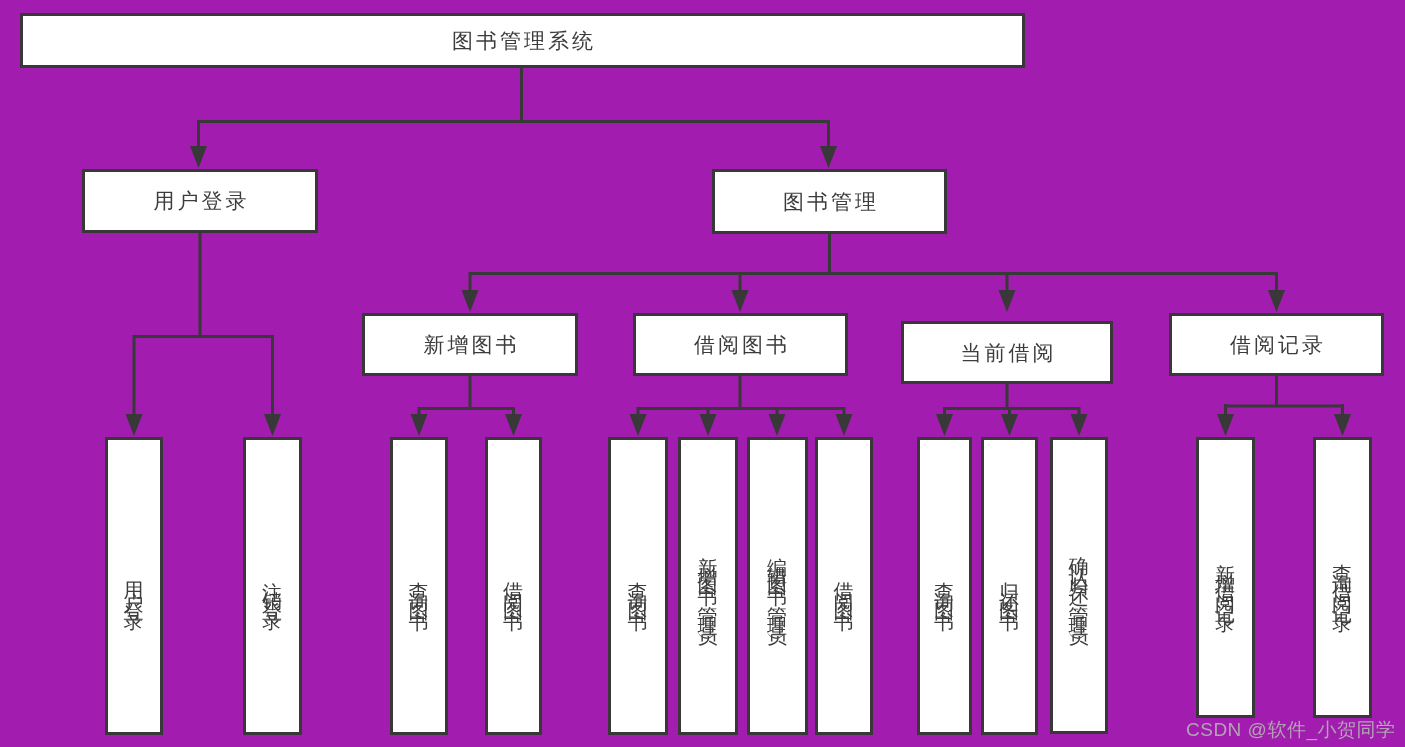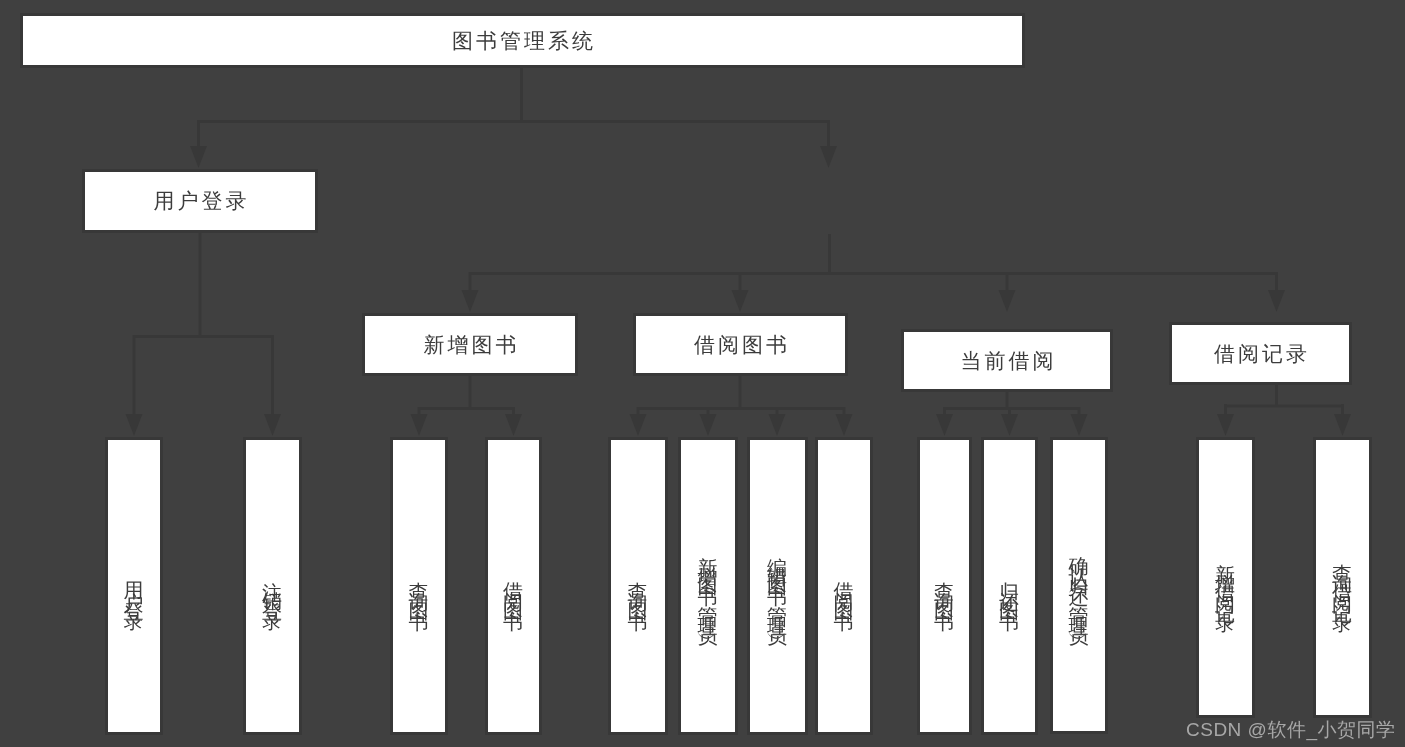--- a/index.html
+++ b/index.html
@@ -1,20 +1,20 @@
 <!DOCTYPE html>
 <html><head>
 <meta charset="utf-8">
 <style>
   html, body { margin: 0; padding: 0; background: #ffffff; }
   .canvas {
     position: relative;
     width: 1405px;
     height: 747px;
-    background: #404040;
+    background: #a21caf;
     font-family: "Liberation Sans", sans-serif;
     overflow: hidden;
   }
   .connectors {
     position: absolute;
     left: 0; top: 0;
     width: 1405px; height: 747px;
   }
   .box {
     position: absolute;
@@ -85,25 +85,26 @@
       <polygon points="1009.5,436 1001,414 1018,414"></polygon>
       <polygon points="1079,436 1070.5,414 1087.5,414"></polygon>
       <polygon points="1225.5,436 1217,414 1234,414"></polygon>
       <polygon points="1342.5,436 1334,414 1351,414"></polygon>
     </g>
   </svg>
 
   <div class="box h" style="left:20px;top:13px;width:1005px;height:55px">图书管理系统</div>
 
   <div class="box h" style="left:82px;top:169px;width:236px;height:64px">用户登录</div>
+  <div class="box h" style="left:712px;top:169px;width:235px;height:65px">图书管理</div>
 
   <div class="box h" style="left:362px;top:313px;width:216px;height:63px">新增图书</div>
   <div class="box h" style="left:633px;top:313px;width:215px;height:63px">借阅图书</div>
-  <div class="box h" style="left:901px;top:329px;width:212px;height:63px">当前借阅</div>
-  <div class="box h" style="left:1169px;top:322px;width:183px;height:63px">借阅记录</div>
+  <div class="box h" style="left:901px;top:321px;width:212px;height:63px">当前借阅</div>
+  <div class="box h" style="left:1169px;top:313px;width:215px;height:63px">借阅记录</div>
 
   <div class="box v" style="left:105px;top:437px;width:58px;height:298px">用户登录</div>
   <div class="box v" style="left:243px;top:437px;width:59px;height:298px">注销登录</div>
 
   <div class="box v" style="left:390px;top:437px;width:58px;height:298px">查询图书</div>
   <div class="box v" style="left:485px;top:437px;width:57px;height:298px">借阅图书</div>
 
   <div class="box v" style="left:608px;top:437px;width:60px;height:298px">查询图书</div>
   <div class="box v" style="left:678px;top:437px;width:60px;height:298px">新增图书（管理员）</div>
   <div class="box v" style="left:747px;top:437px;width:61px;height:298px">编辑图书（管理员）</div>

